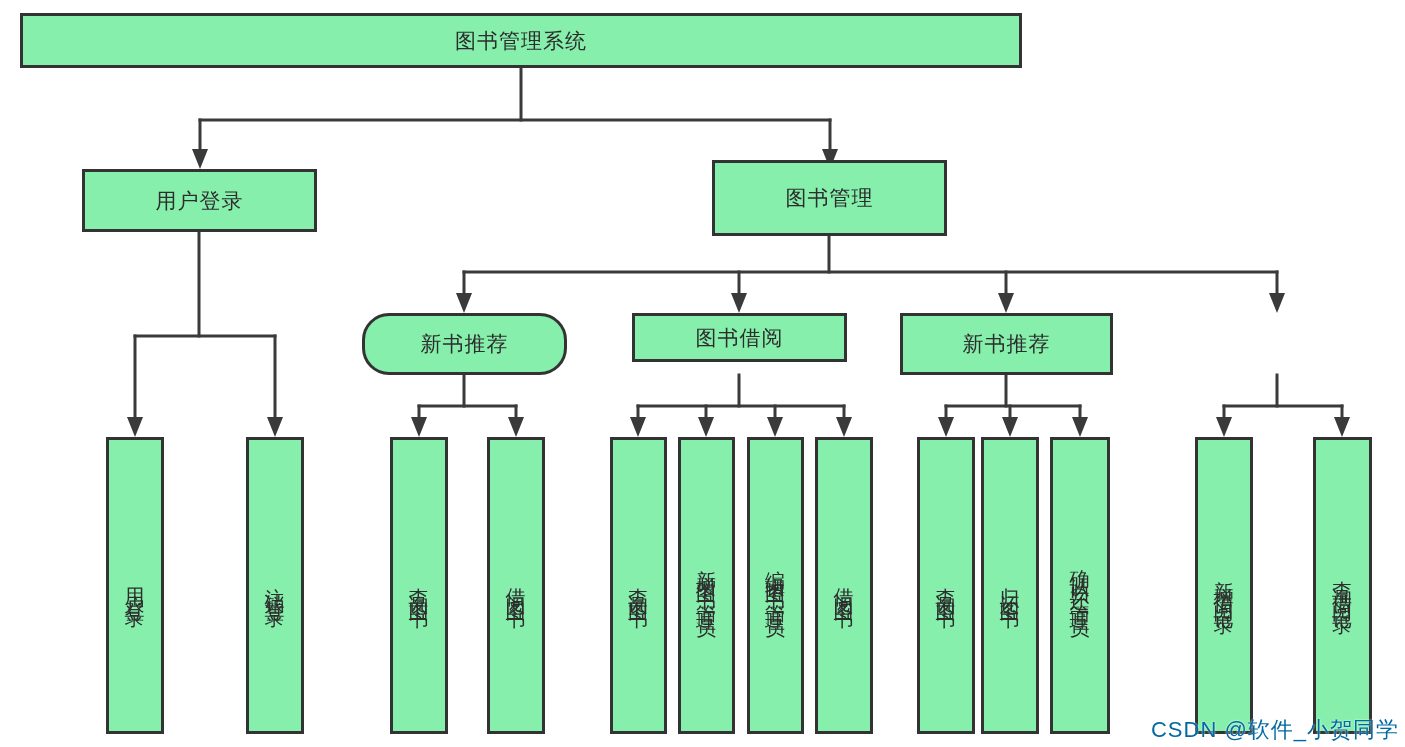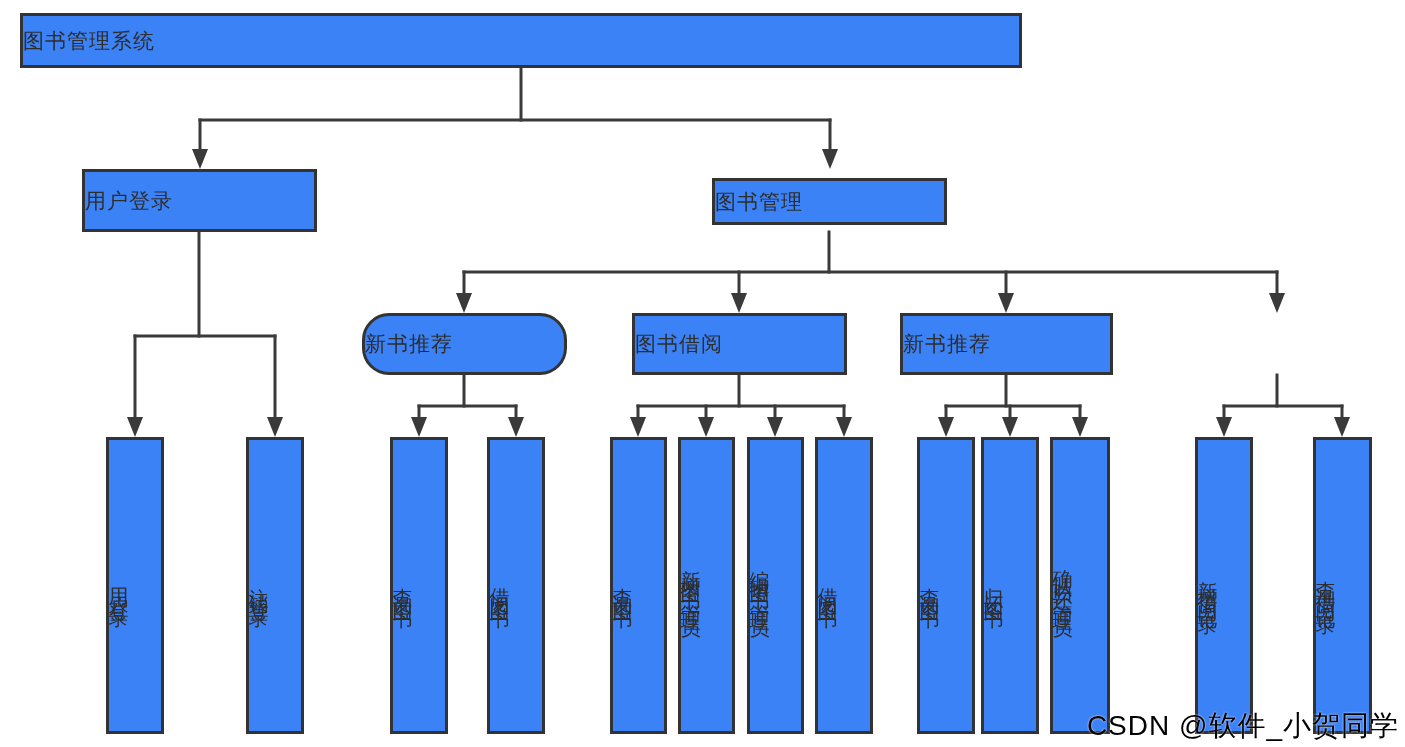--- a/index.html
+++ b/index.html
@@ -7,44 +7,44 @@
     position:relative;
     width:1405px;height:747px;
     background:#ffffff;
     font-family:"Liberation Sans","DejaVu Sans",sans-serif;
     overflow:hidden;
   }
   #wires{position:absolute;left:0;top:0;width:1405px;height:747px;}
   .box{
     position:absolute;
     box-sizing:border-box;
-    background:#3b82f6;
+    background:#86efac;
     border:3px solid #333333;
     display:flex;
     align-items:center;
-    justify-content:flex-start;
+    justify-content:center;
     color:#2d2d2d;
     font-size:21px;
     letter-spacing:1px;
     text-align:center;
     z-index:2;
   }
   .leaf span{
     writing-mode:vertical-rl;
     text-orientation:mixed;
     letter-spacing:7px;
     font-size:20px;
     line-height:1;
   }
   .watermark{
     position:absolute;
     right:6px;
     bottom:2px;
-    font-size:28px;
-    color:#000000;
+    font-size:22px;
+    color:#0369a1;
     letter-spacing:1px;
     z-index:3;
     text-shadow:0 0 2px #ffffff;
   }
 </style>
 </head>
 <body>
 
 <div id="canvas">
 
@@ -103,28 +103,28 @@
       <polygon points="1334,417 1350,417 1342,437" fill="#3a3a3a"></polygon>
     </svg>
 
   <div class="box" style="left:20px;top:13px;width:1002px;height:55px;">
     <span>图书管理系统</span>
   </div>
 
   <div class="box" style="left:82px;top:169px;width:235px;height:63px;">
     <span>用户登录</span>
   </div>
-  <div class="box" style="left:712px;top:178px;width:235px;height:47px;">
+  <div class="box" style="left:712px;top:160px;width:235px;height:76px;">
     <span>图书管理</span>
   </div>
 
   <div class="box" style="left:362px;top:313px;width:205px;height:62px;border-radius:27px;">
     <span>新书推荐</span>
   </div>
-  <div class="box" style="left:632px;top:313px;width:215px;height:62px;">
+  <div class="box" style="left:632px;top:313px;width:215px;height:49px;">
     <span>图书借阅</span>
   </div>
   <div class="box" style="left:900px;top:313px;width:213px;height:62px;">
     <span>新书推荐</span>
   </div>
 
   <div class="box leaf" style="left:106px;top:437px;width:58px;height:297px;">
     <span>用户登录</span>
   </div>
   <div class="box leaf" style="left:246px;top:437px;width:58px;height:297px;">

